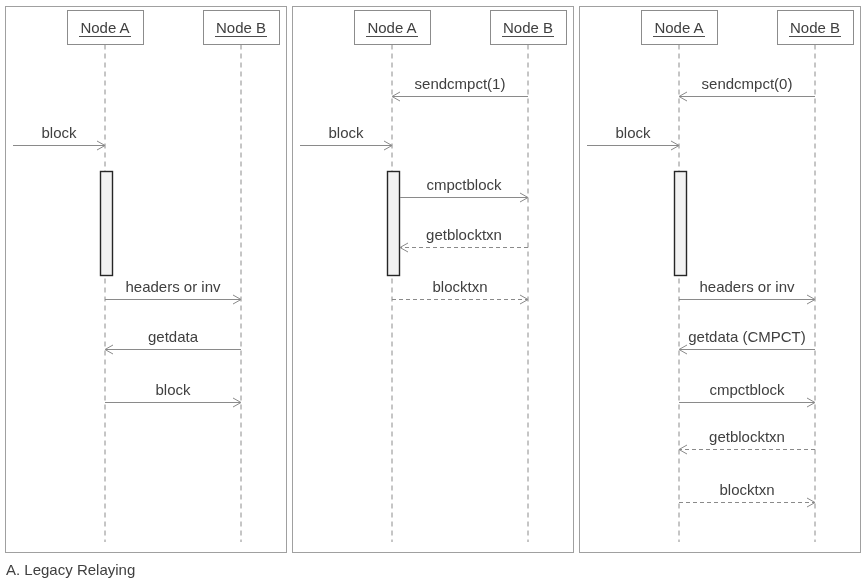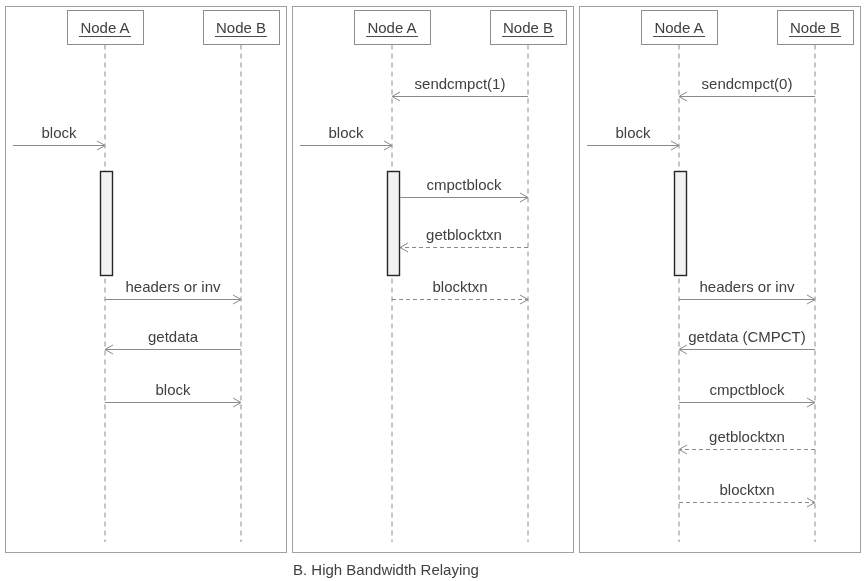--- a/index.html
+++ b/index.html
@@ -83,20 +83,21 @@
         <line class="msgline" x1="236" y1="343.5" x2="101" y2="343.5"></line>
         <path class="arrowhead" d="M108,339 L100,343.5 L108,348"></path>
       </g>
 
       <g>
         <text x="168" y="389" text-anchor="middle">block</text>
         <line class="msgline" x1="100" y1="396.5" x2="235" y2="396.5"></line>
         <path class="arrowhead" d="M228,392 L236,396.5 L228,401"></path>
       </g>
     </svg>
+    <div class="caption">A. Legacy Relaying</div>
   </div>
 
   <div class="panel-wrap pB">
     <svg width="282" height="547" viewBox="0 0 282 547">
       <rect class="frame" x="0.5" y="0.5" width="281" height="546"></rect>
 
       <line class="lifeline" x1="100" y1="38.5" x2="100" y2="536"></line>
       <line class="lifeline" x1="236" y1="38.5" x2="236" y2="536"></line>
 
       <rect class="nodebox" x="62.5" y="4.5" width="76" height="34"></rect>
@@ -132,21 +133,20 @@
         <line class="msgline dashed" x1="236" y1="241.5" x2="109" y2="241.5"></line>
         <path class="arrowhead" d="M116,237 L108,241.5 L116,246"></path>
       </g>
 
       <g>
         <text x="168" y="286" text-anchor="middle">blocktxn</text>
         <line class="msgline dashed" x1="100" y1="293.5" x2="235" y2="293.5"></line>
         <path class="arrowhead" d="M228,289 L236,293.5 L228,298"></path>
       </g>
     </svg>
-    <div class="caption">B. High Bandwidth Relaying</div>
   </div>
 
   <div class="panel-wrap pC">
     <svg width="282" height="547" viewBox="0 0 282 547">
       <rect class="frame" x="0.5" y="0.5" width="281" height="546"></rect>
 
       <line class="lifeline" x1="100" y1="38.5" x2="100" y2="536"></line>
       <line class="lifeline" x1="236" y1="38.5" x2="236" y2="536"></line>
 
       <rect class="nodebox" x="62.5" y="4.5" width="76" height="34"></rect>

